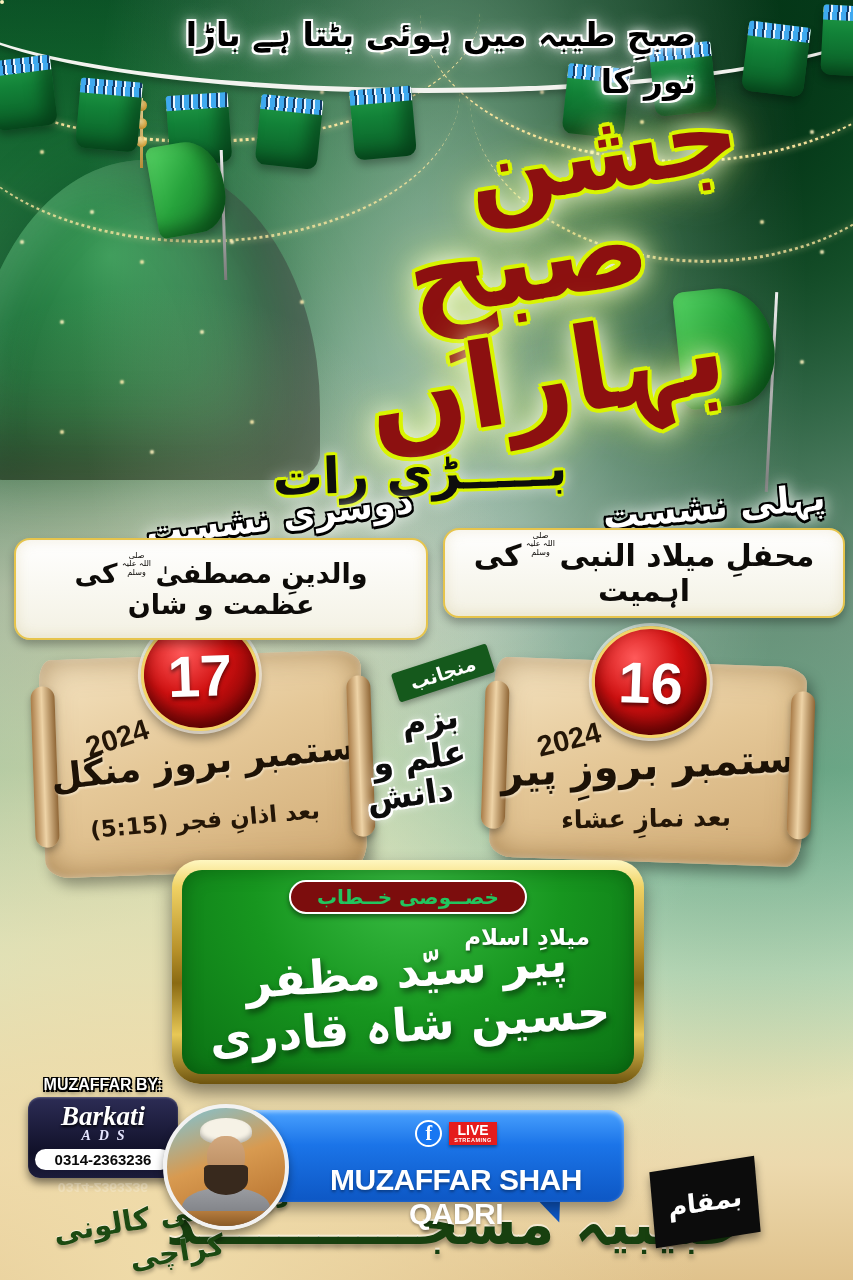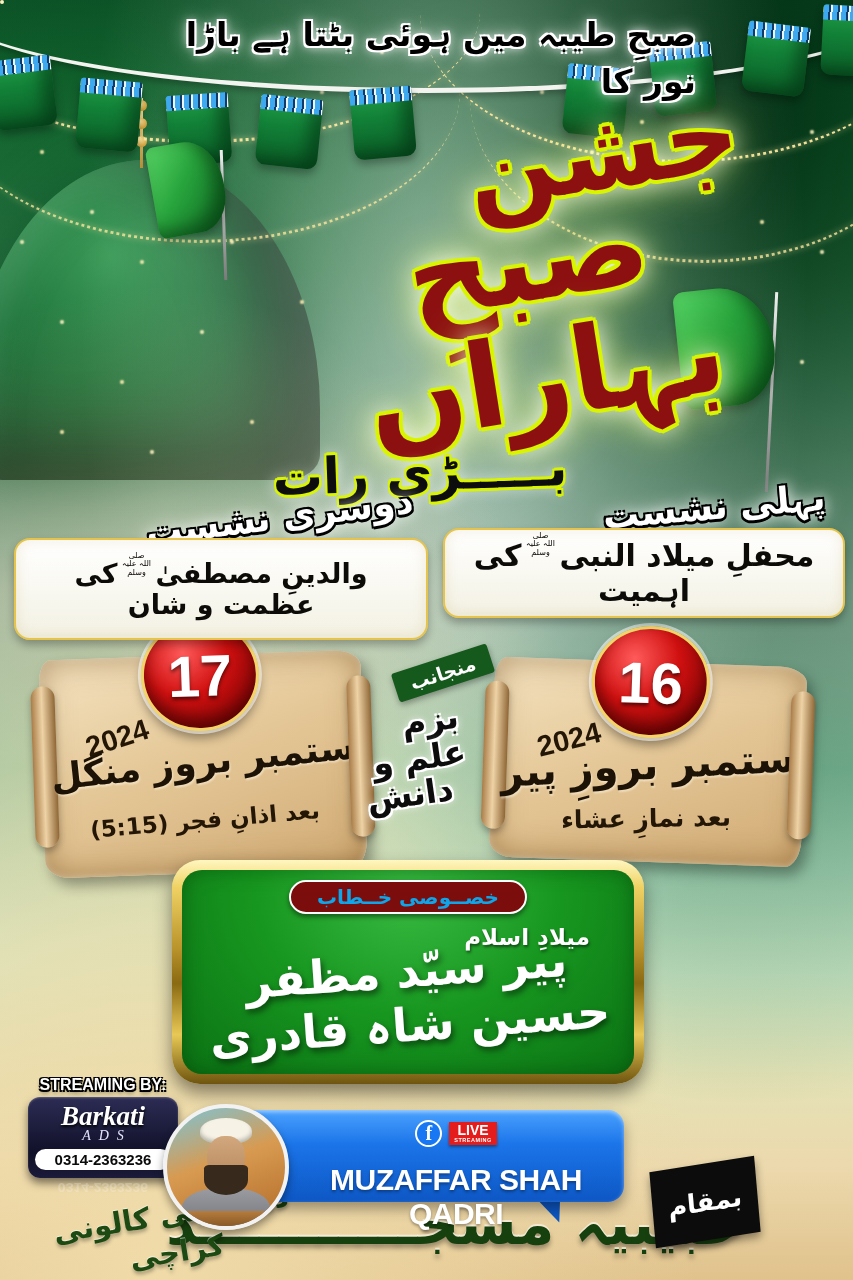--- a/index.html
+++ b/index.html
@@ -133,36 +133,36 @@
   .org-l3{transform:translateX(-16px);display:block;}
 
   
   .gold-frame{left:172px;top:860px;width:472px;height:224px;z-index:6;border-radius:28px;padding:10px;box-sizing:border-box;
     background:linear-gradient(180deg,#fff7c0 0%,#f0d264 12%,#b8922a 40%,#8a6a12 55%,#e8c856 78%,#6e540e 100%);
     box-shadow:0 9px 18px rgba(0,0,0,.45);}
   .green-inner{width:100%;height:100%;border-radius:20px;position:relative;
     background:radial-gradient(ellipse at 50% 12%,#38bb42 0%,#17961f 48%,#0b7114 100%);
     box-shadow:inset 0 0 20px rgba(0,50,0,.4);}
   .special-pill{position:absolute;top:10px;left:50%;transform:translateX(-50%);background:#7c0d0d;border:2px solid #fff;
-    border-radius:22px;padding:3px 26px;color:#0ea5e9;font-size:20px;font-weight:bold;white-space:nowrap;
+    border-radius:22px;padding:3px 26px;color:#22c55e;font-size:20px;font-weight:bold;white-space:nowrap;
     box-shadow:0 3px 5px rgba(0,0,0,.45);}
   .honorific{position:absolute;top:54px;right:44px;color:#fff;font-size:23px;font-weight:bold;
     text-shadow:1px 2px 3px rgba(0,0,0,.55);}
   .speaker-name{position:absolute;top:74px;left:8px;right:8px;text-align:center;font-size:46px;font-weight:bold;
     color:#fff;transform:rotate(-4deg);line-height:1.18;text-shadow:2px 4px 6px rgba(0,0,0,.5);}
 
   
   .designer{left:28px;top:1076px;width:150px;text-align:center;z-index:7;}
   .designer-label{font-family:"Liberation Sans",sans-serif;font-weight:800;font-size:16px;color:#fff;
     text-shadow:1.5px 1.5px 0 #000,-1.5px 1.5px 0 #000,1.5px -1.5px 0 #000,-1.5px -1.5px 0 #000,0 3px 4px rgba(0,0,0,.6);}
   .designer-card{margin-top:3px;background:linear-gradient(180deg,#2c2c55,#101028 70%,#1b1b3a);border-radius:12px;
     padding:5px 7px 8px;box-shadow:0 5px 9px rgba(0,0,0,.5), inset 0 1px 2px rgba(255,255,255,.25);}
   .brand{font-family:"Liberation Serif",serif;font-style:italic;font-weight:700;font-size:27px;color:#fff;
     text-shadow:0 2px 3px #000;line-height:1.05;}
-  .brand-sub{font-family:"Liberation Serif",serif;font-style:italic;font-weight:400;font-size:14px;color:#e6e6ff;
+  .brand-sub{font-family:"Liberation Serif",serif;font-style:italic;font-weight:700;font-size:14px;color:#e6e6ff;
     letter-spacing:8px;padding-left:8px;margin-top:-2px;}
   .phone-pill{background:#fff;border-radius:11px;font-family:"Liberation Sans",sans-serif;font-weight:800;
     font-size:15px;color:#0a0a0a;padding:2px 1px;margin-top:5px;}
   .phone-ref{opacity:.22;color:#fff;font-family:"Liberation Sans",sans-serif;font-weight:800;font-size:14px;
     transform:scaleY(-.85);margin-top:1px;}
 
   
   .blue-banner{left:222px;top:1110px;width:402px;height:92px;z-index:7;border-radius:16px;box-sizing:border-box;
     background:linear-gradient(180deg,#4aa2ff 0%,#1b74e8 38%,#0d57c4 100%);padding-left:66px;
     box-shadow:0 7px 13px rgba(0,0,0,.35), inset 0 2px 4px rgba(255,255,255,.5);}
@@ -293,21 +293,21 @@
 
   <div class="abs gold-frame">
     <div class="green-inner">
       <div class="special-pill u" dir="rtl">خصــوصی خــطاب</div>
       <div class="honorific u" dir="rtl">میلادِ اسلام</div>
       <div class="speaker-name u" dir="rtl">پیر سیّد مظفر حسین شاہ قادری</div>
     </div>
   </div>
 
   <div class="abs designer">
-    <div class="designer-label">STREAMING BY:</div>
+    <div class="designer-label">MUZAFFAR BY:</div>
     <div class="designer-card">
       <div class="brand">Barkati</div>
       <div class="brand-sub">ADS</div>
       <div class="phone-pill">0314-2363236</div>
     </div>
     <div class="phone-ref">0314-2363236</div>
   </div>
 
   <div class="abs blue-banner">
     <div class="lb-row1">

